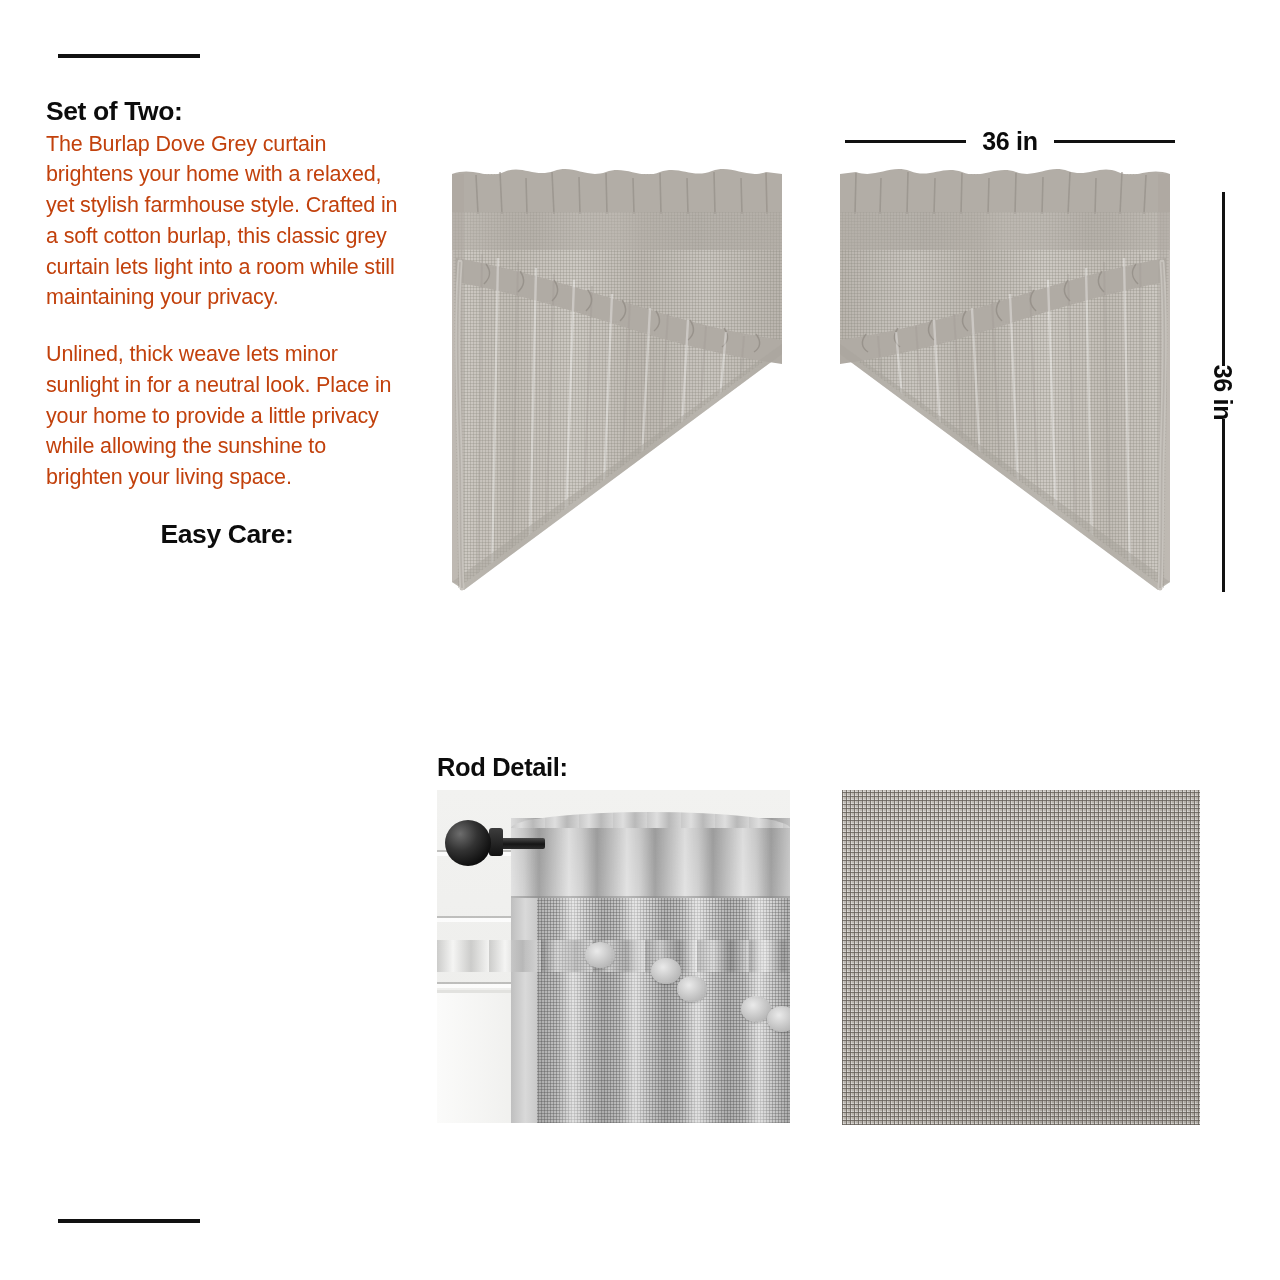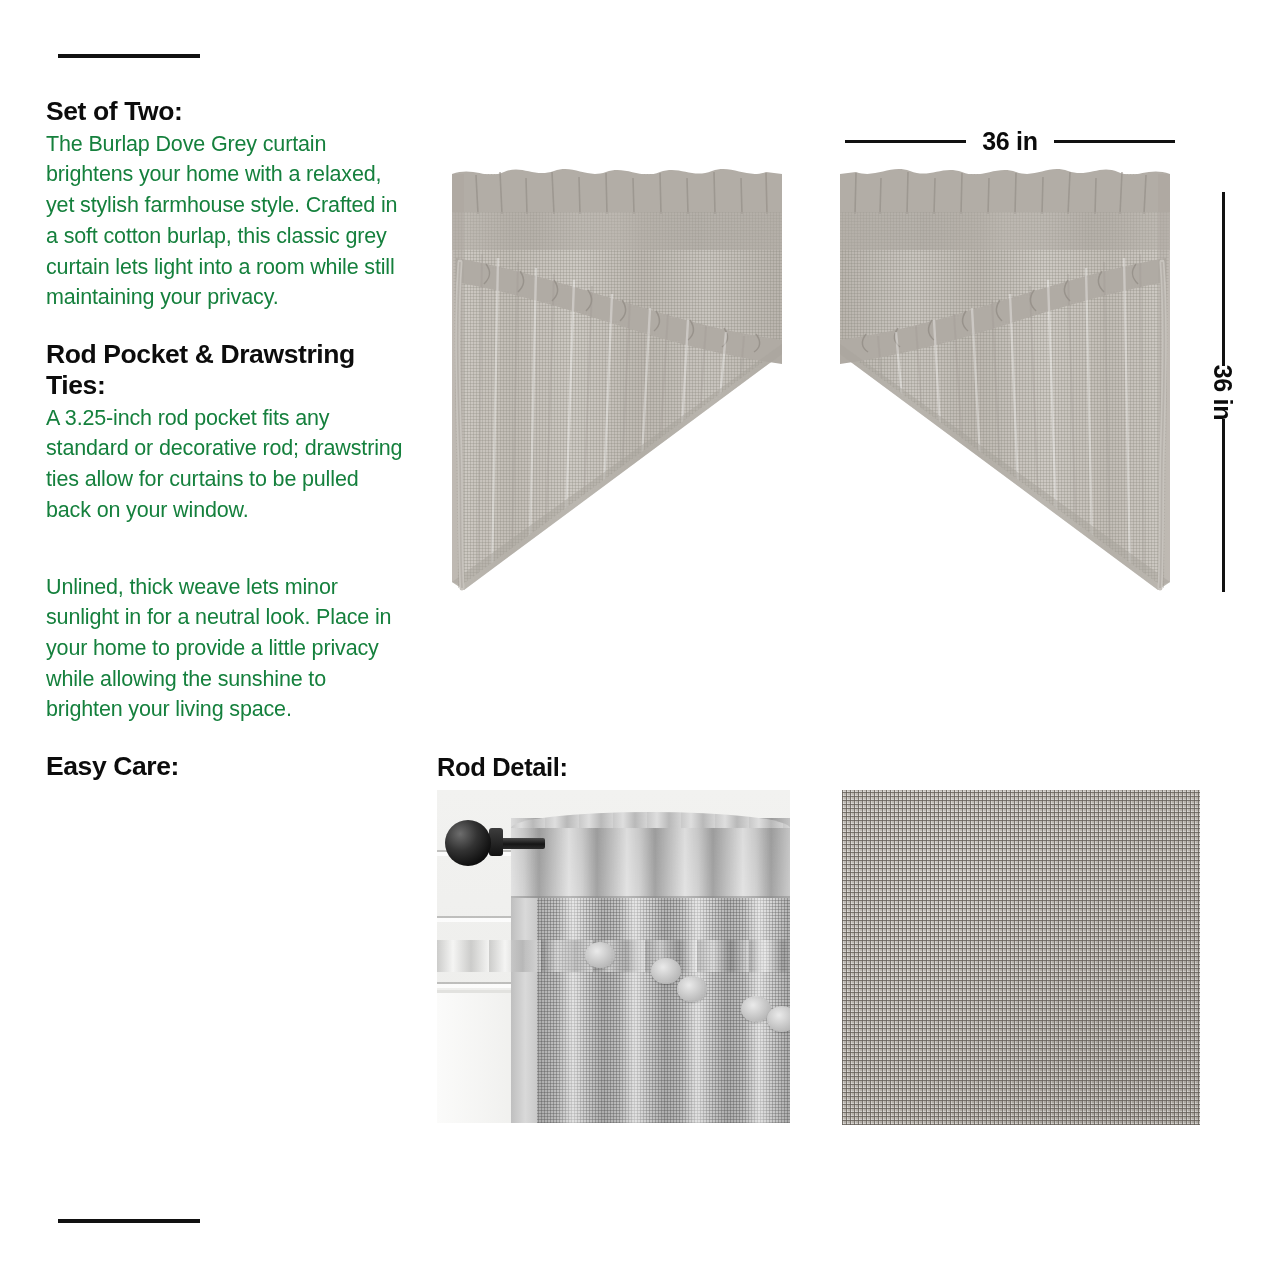--- a/index.html
+++ b/index.html
@@ -14,36 +14,36 @@
   }
   .stage{position:absolute;inset:0;}
 
   
   .rule{position:absolute;left:58px;width:142px;height:4px;background:#111;}
   .rule-top{top:54px;}
   .rule-bottom{top:1219px;}
 
   .textcol{position:absolute;left:46px;top:96px;width:362px;}
   .block{margin-bottom:26px;}
-  .block:last-child{margin-bottom:0;}
+  .block:last-child{margin-bottom:0;text-align:center;}
   .block h2{
     margin:0 0 2px 0;
     font-size:26.5px;
     line-height:1.16;
     font-weight:bold;
     letter-spacing:-0.4px;
     color:#0c0c0c;
   }
   .block p{
     margin:0;
     font-size:21.5px;
     line-height:1.43;
     font-weight:normal;
     letter-spacing:-0.15px;
-    color:#15803d;
+    color:#c2410c;
   }
   .gap-lg{margin-bottom:46px;}
 
   
   .dim-h{position:absolute;display:flex;align-items:center;}
   .dim-h .tick{height:3px;background:#111;}
   .dim-h .lbl{
     font-size:25px;font-weight:bold;letter-spacing:-0.3px;
     padding:0 16px;line-height:1;color:#0c0c0c;white-space:nowrap;
   }
@@ -182,24 +182,20 @@
 
   <div class="rule rule-top"></div>
 
   <div class="textcol">
 
     <div class="block">
       <h2>Set of Two:</h2>
       <p>The Burlap Dove Grey curtain brightens your home with a relaxed, yet stylish farmhouse style. Crafted in a soft cotton burlap, this classic grey curtain lets light into a room while still maintaining your privacy.</p>
     </div>
 
-    <div class="block gap-lg">
-      <h2>Rod Pocket &amp; Drawstring Ties:</h2>
-      <p>A 3.25-inch rod pocket fits any standard or decorative rod; drawstring ties allow for curtains to be pulled back on your window.</p>
-    </div>
 
     <div class="block">
       <p>Unlined, thick weave lets minor sunlight in for a neutral look. Place in your home to provide a little privacy while allowing the sunshine to brighten your living space.</p>
     </div>
 
     <div class="block">
       <h2>Easy Care:</h2>
     </div>
 
   </div>

